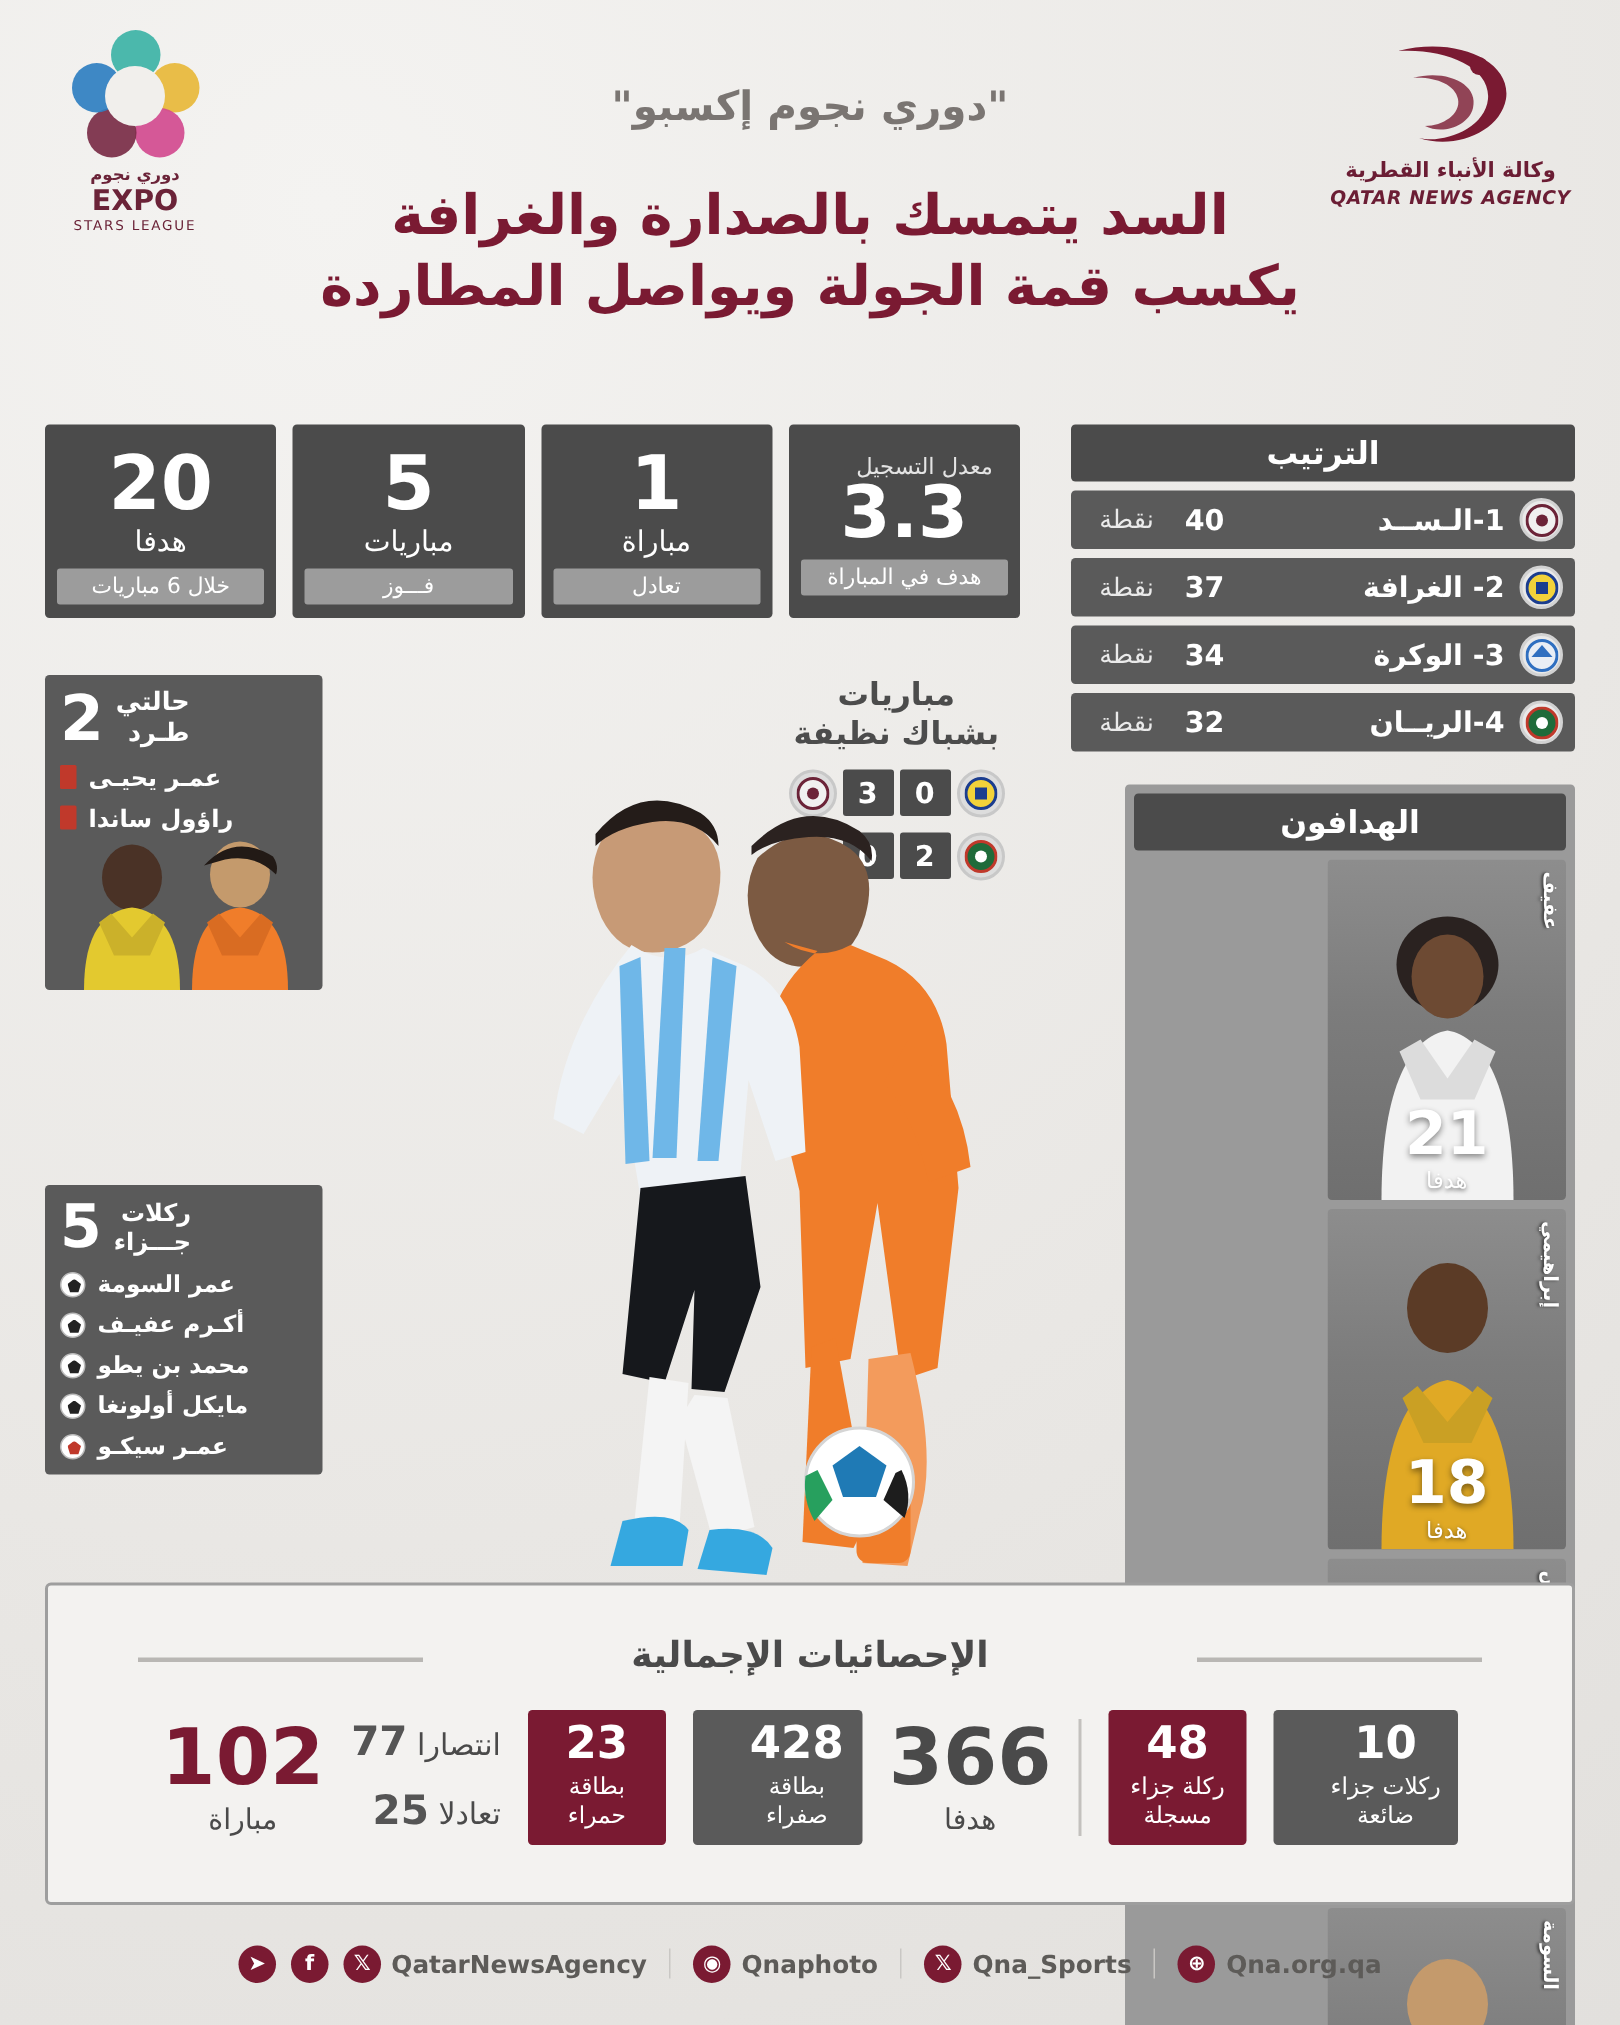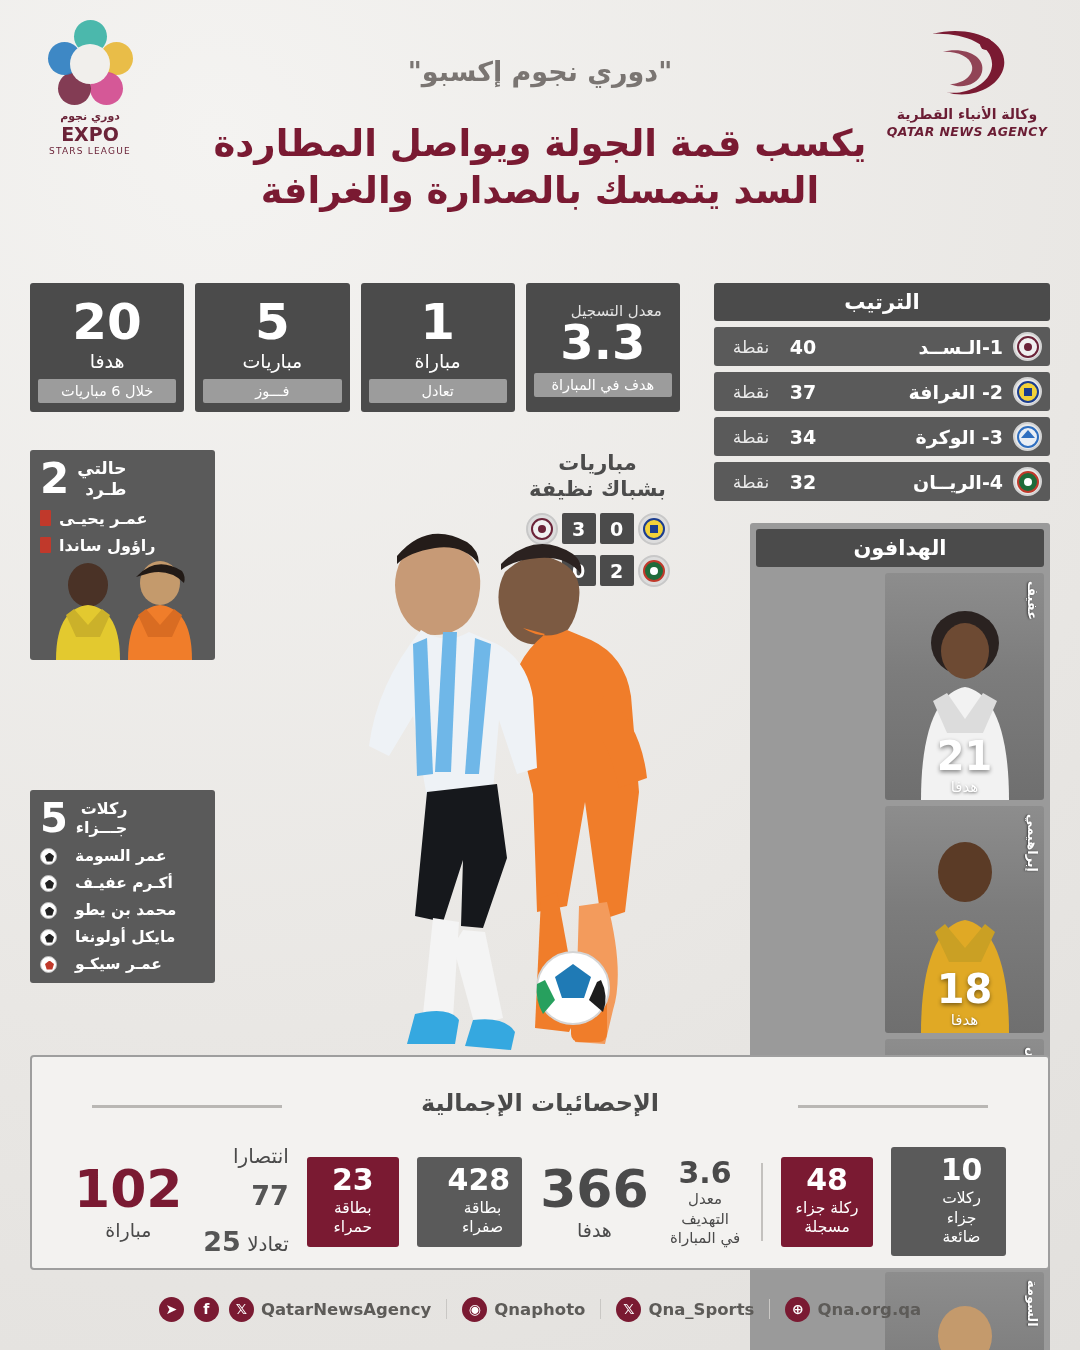--- a/index.html
+++ b/index.html
@@ -169,21 +169,21 @@
 
   .penalties {
     position: absolute; top: 790px; left: 30px; width: 185px;
     background: #5a5a5a; border-radius: 3px; padding: 8px 10px 10px;
     color:#fff;
   }
   .pk-head { display:flex; flex-direction: row-reverse; align-items:center; gap:8px; }
   .pk-head .num { font-size: 40px; font-weight: bold; line-height:1; }
   .pk-head .lbl { font-size: 16px; font-weight: bold; text-align:right; line-height:1.2;}
   .pk-item {
-    display:flex; flex-direction: row-reverse; align-items:center; gap:18px;
+    display:flex; flex-direction: row-reverse; align-items:center; gap:8px;
     margin-top: 9px; font-size: 15.5px; font-weight:bold;text-align:right;
   }
   .pk-ball {
     width: 17px; height: 17px; border-radius:50%; background:#fff; flex:0 0 17px;
     position: relative; border:1px solid #bbb;
   }
   .pk-ball::after{
     content:""; position:absolute; left:4px; top:4px; width:9px; height:9px;
     background:#222; clip-path: polygon(50% 0, 100% 38%, 81% 100%, 19% 100%, 0 38%);
   }
@@ -272,22 +272,22 @@
           <path d="M30 26 C 52 20, 74 30, 70 46 C 67 58, 50 64, 38 58 C 50 58, 62 50, 60 40 C 58 30, 44 25, 30 26 Z" fill="#7a1a32" opacity=".8"></path>
           <circle cx="74" cy="18" r="6" fill="#7a1a32"></circle>
         </svg>
       </div>
       <div class="qna-ar">وكالة الأنباء القطرية</div>
       <div class="qna-en">QATAR NEWS AGENCY</div>
     </div>
 
     <div class="kicker">"دوري نجوم إكسبو"</div>
     <div class="headline">
+      <div>السد يتمسك بالصدارة والغرافة</div>
       <div>يكسب قمة الجولة ويواصل المطاردة</div>
-      <div>السد يتمسك بالصدارة والغرافة</div>
     </div>
   </div>
 
   <div class="topstrip">
     <div class="stat-card">
       <div class="big">20</div>
       <div class="mid">هدفا</div>
       <div class="foot">خلال 6 مباريات</div>
     </div>
     <div class="stat-card">
@@ -593,27 +593,20 @@
           <span>بطاقة</span><br>
           <span>صفراء</span>
         </div>
       </div>
 
       <div class="tot-block">
         <div class="tot-big-grey">366</div>
         <div class="tot-sub">هدفا</div>
       </div>
 
-      <div class="tot-rate">
-        <div class="n">3.6</div>
-        <div class="t">
-          <span>معدل التهديف</span><br>
-          <span>في المباراة</span>
-        </div>
-      </div>
 
       <div class="vline"></div>
 
       <div class="chip maroon">
         <div class="n">48</div>
         <div class="t">
           <span>ركلة جزاء</span><br>
           <span>مسجلة</span>
         </div>
       </div>

